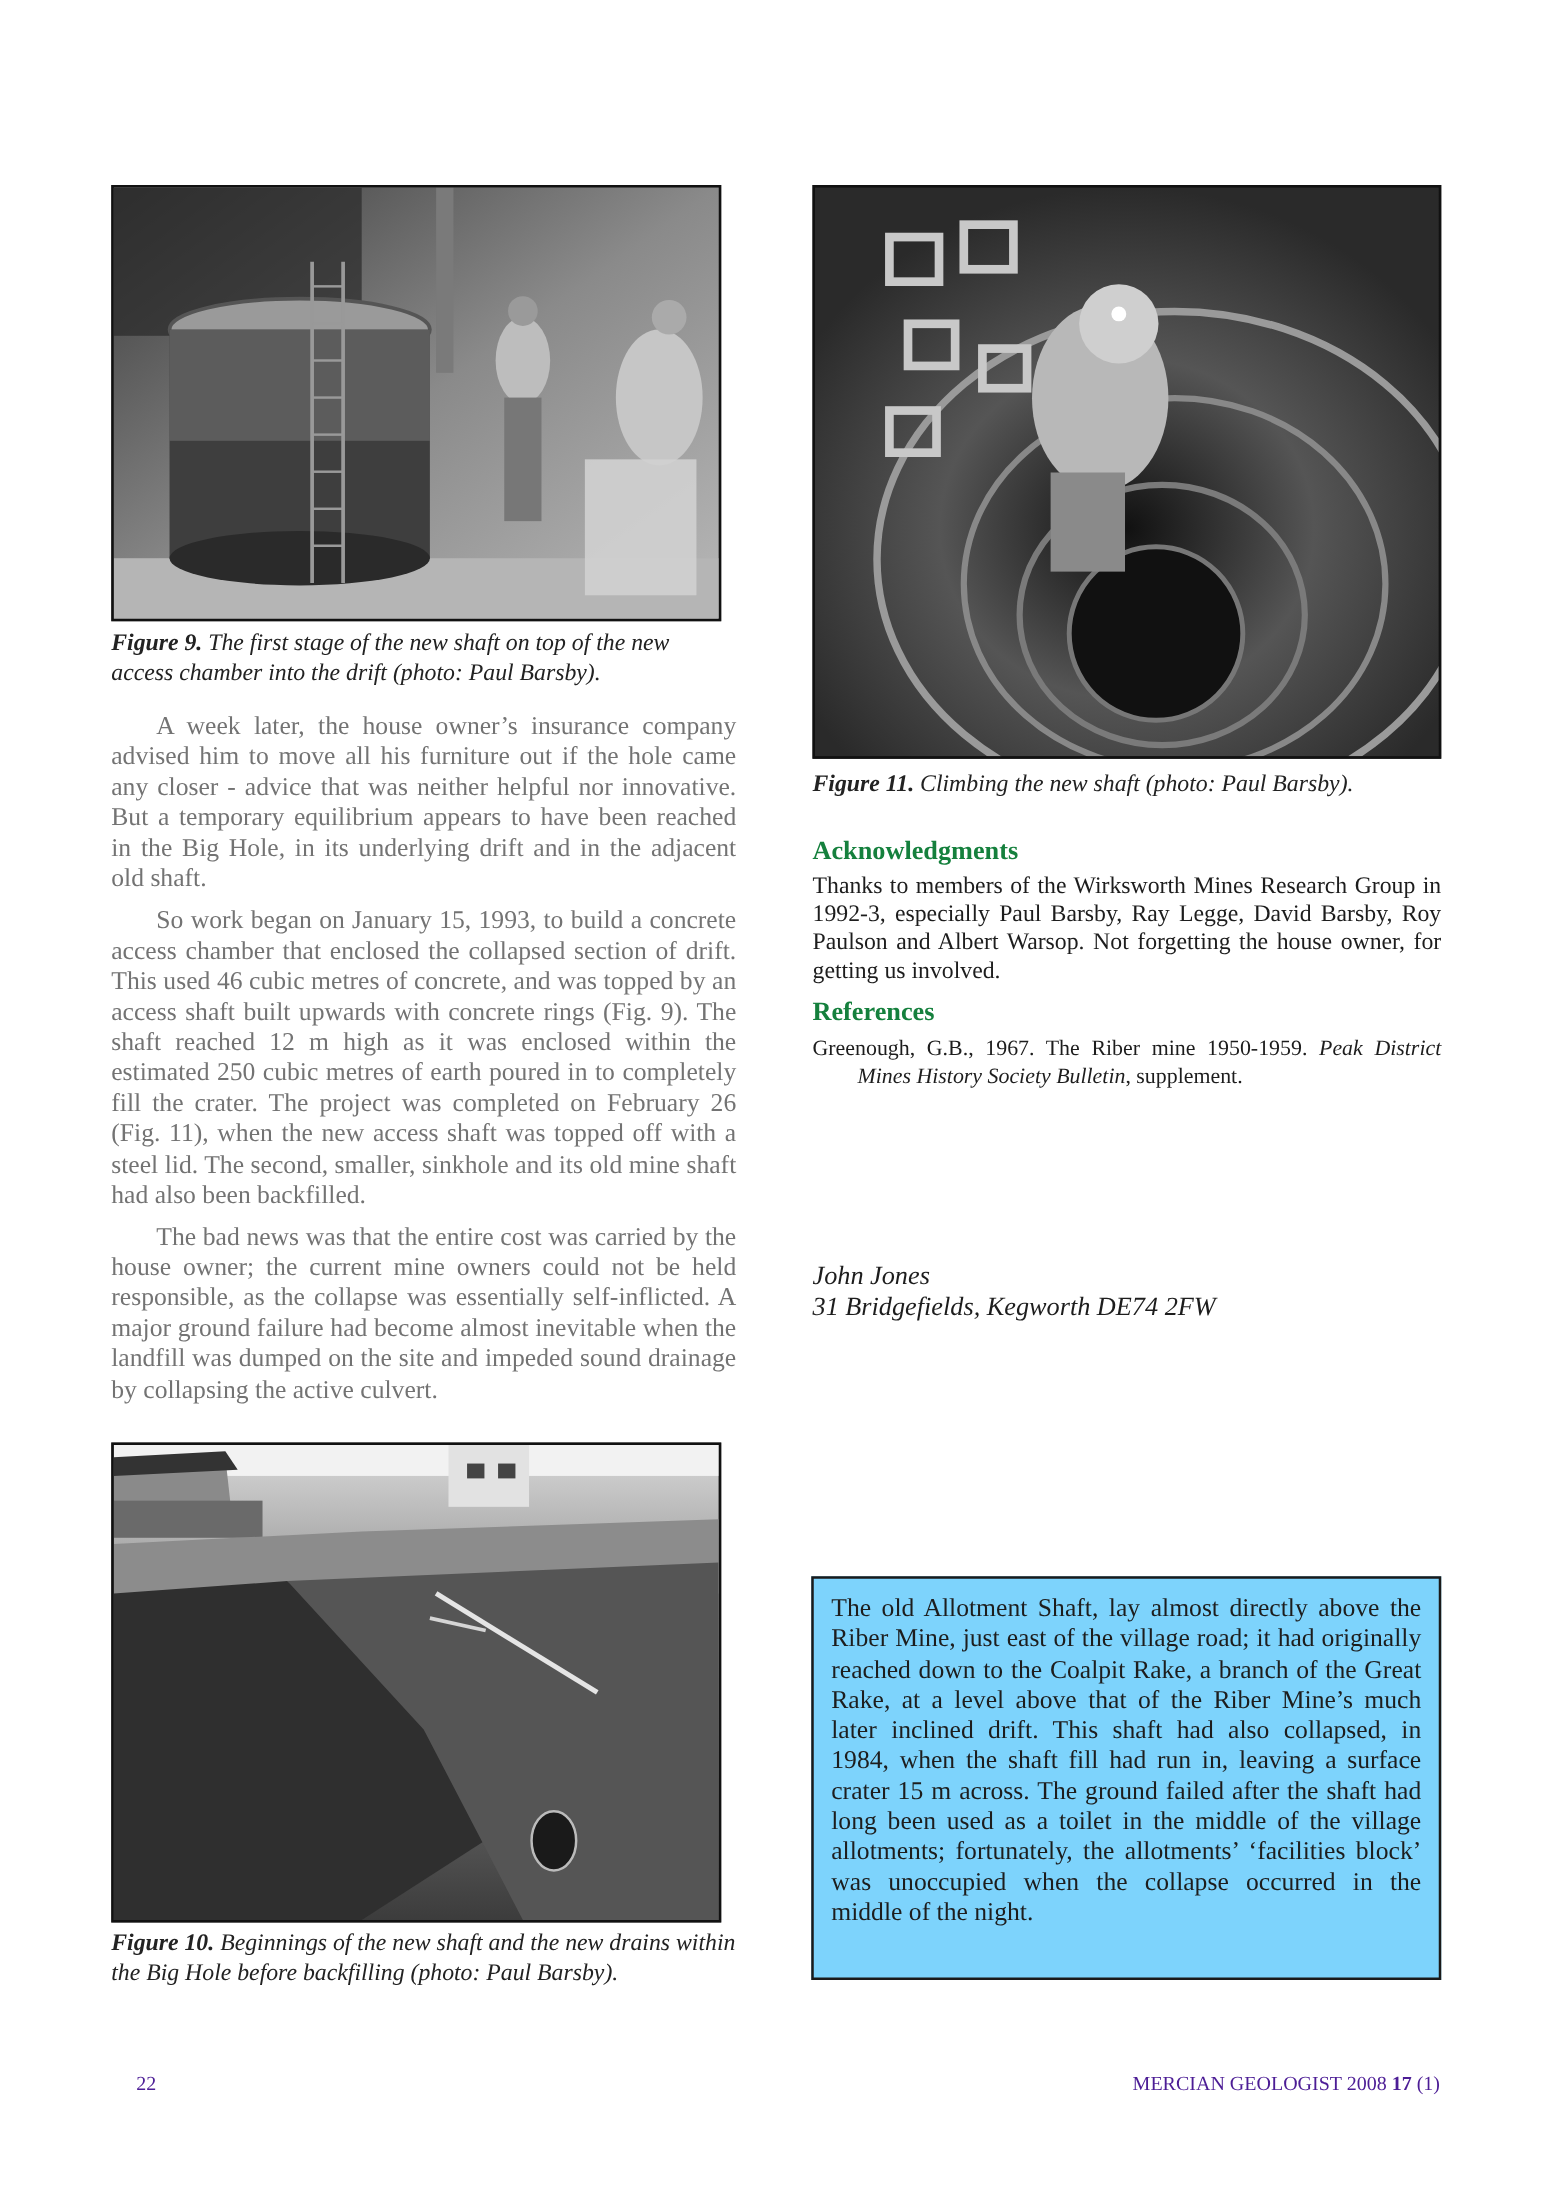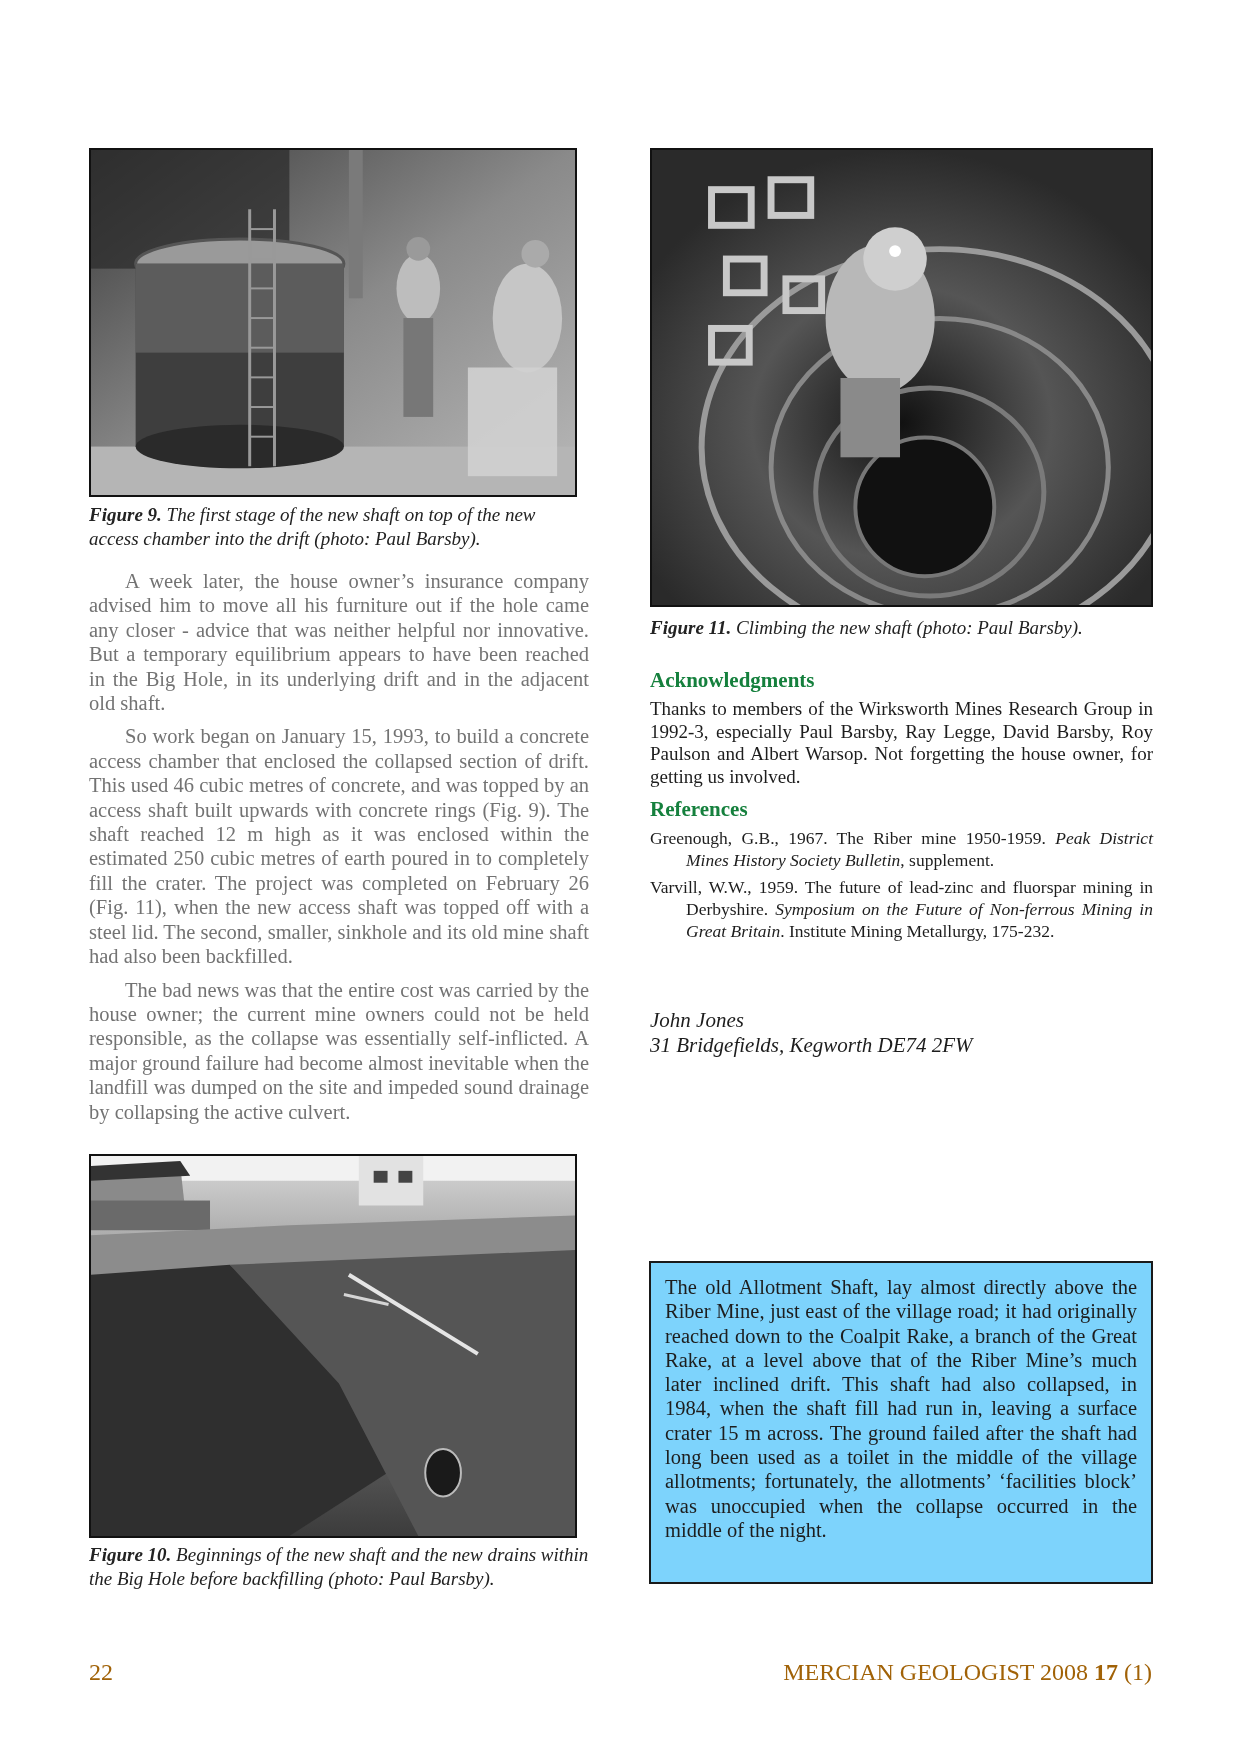--- a/index.html
+++ b/index.html
@@ -10,21 +10,21 @@
   .caption b { font-style:italic; font-weight:bold; }
   .body-text { position:absolute; font-size:20.5px; line-height:24.4px; text-align:justify; color:#737373;margin-top:12px; }
   .body-text p { margin:0 0 9px 0; text-indent:36px; }
   .heading { position:absolute; font-size:21px; font-weight:bold; color:#15803d; }
   .ack { position:absolute; font-size:19px; line-height:22.5px; text-align:justify; }
   .refs { position:absolute; font-size:17.5px; line-height:22px; }
   .ref { text-align:justify; padding-left:36px; text-indent:-36px; margin-bottom:5px; }
   .author { position:absolute; font-size:21px; line-height:25px; font-style:italic; }
   .sidebox { position:absolute; background:#7dd3fc; border:2px solid #1a1a1a; box-sizing:border-box;
              padding:12px 14px 10px 14px; font-size:20.5px; line-height:24.3px; text-align:justify; }
-  .footer { position:absolute; font-size:24px; color:#a16207; }
+  .footer { position:absolute; font-size:16px; color:#4c1d95;margin-left:20px; }
 </style>
 </head>
 <body>
 
 <div class="photo" style="left:89px; top:148px; width:488px; height:349px; background:#6e6e6e;">
   <svg width="100%" height="100%" viewBox="0 0 488 349" preserveAspectRatio="none">
     <defs>
       <linearGradient id="g9bg" x1="0" y1="0" x2="1" y2="1">
         <stop offset="0" stop-color="#3a3a3a"></stop>
           <stop offset="0.5" stop-color="#8a8a8a"></stop>
@@ -130,23 +130,20 @@
 </div>
 
 <div class="heading" style="left:650px; top:668px;">Acknowledgments</div>
 <div class="ack" style="left:650px; top:698px; width:503px;">Thanks to members of the Wirksworth Mines Research Group in 1992-3, especially Paul Barsby, Ray Legge, David Barsby, Roy Paulson and Albert Warsop. Not forgetting the house owner, for getting us involved.</div>
 
 <div class="heading" style="left:650px; top:797px;">References</div>
 <div class="refs" style="left:650px; top:827px; width:503px;">
   <div class="ref">
     <span>Greenough, G.B., 1967. The Riber mine 1950-1959. </span><i>Peak District Mines History Society Bulletin</i><span>, supplement.</span>
   </div>
-  <div class="ref">
-    <span>Varvill, W.W., 1959. The future of lead-zinc and fluorspar mining in Derbyshire. </span><i>Symposium on the Future of Non-ferrous Mining in Great Britain</i><span>. Institute Mining Metallurgy, 175-232.</span>
-  </div>
 </div>
 
 <div class="author" style="left:650px; top:1008px;">
   <div>John Jones</div>
   <div>31 Bridgefields, Kegworth DE74 2FW</div>
 </div>
 
 <div class="sidebox" style="left:649px; top:1261px; width:504px; height:323px;">The old Allotment Shaft, lay almost directly above the Riber Mine, just east of the village road; it had originally reached down to the Coalpit Rake, a branch of the Great Rake, at a level above that of the Riber Mine’s much later inclined drift. This shaft had also collapsed, in 1984, when the shaft fill had run in, leaving a surface crater 15 m across. The ground failed after the shaft had long been used as a toilet in the middle of the village allotments; fortunately, the allotments’ ‘facilities block’ was unoccupied when the collapse occurred in the middle of the night.</div>
 
 <div class="footer" style="left:89px; top:1659px;">22</div>

